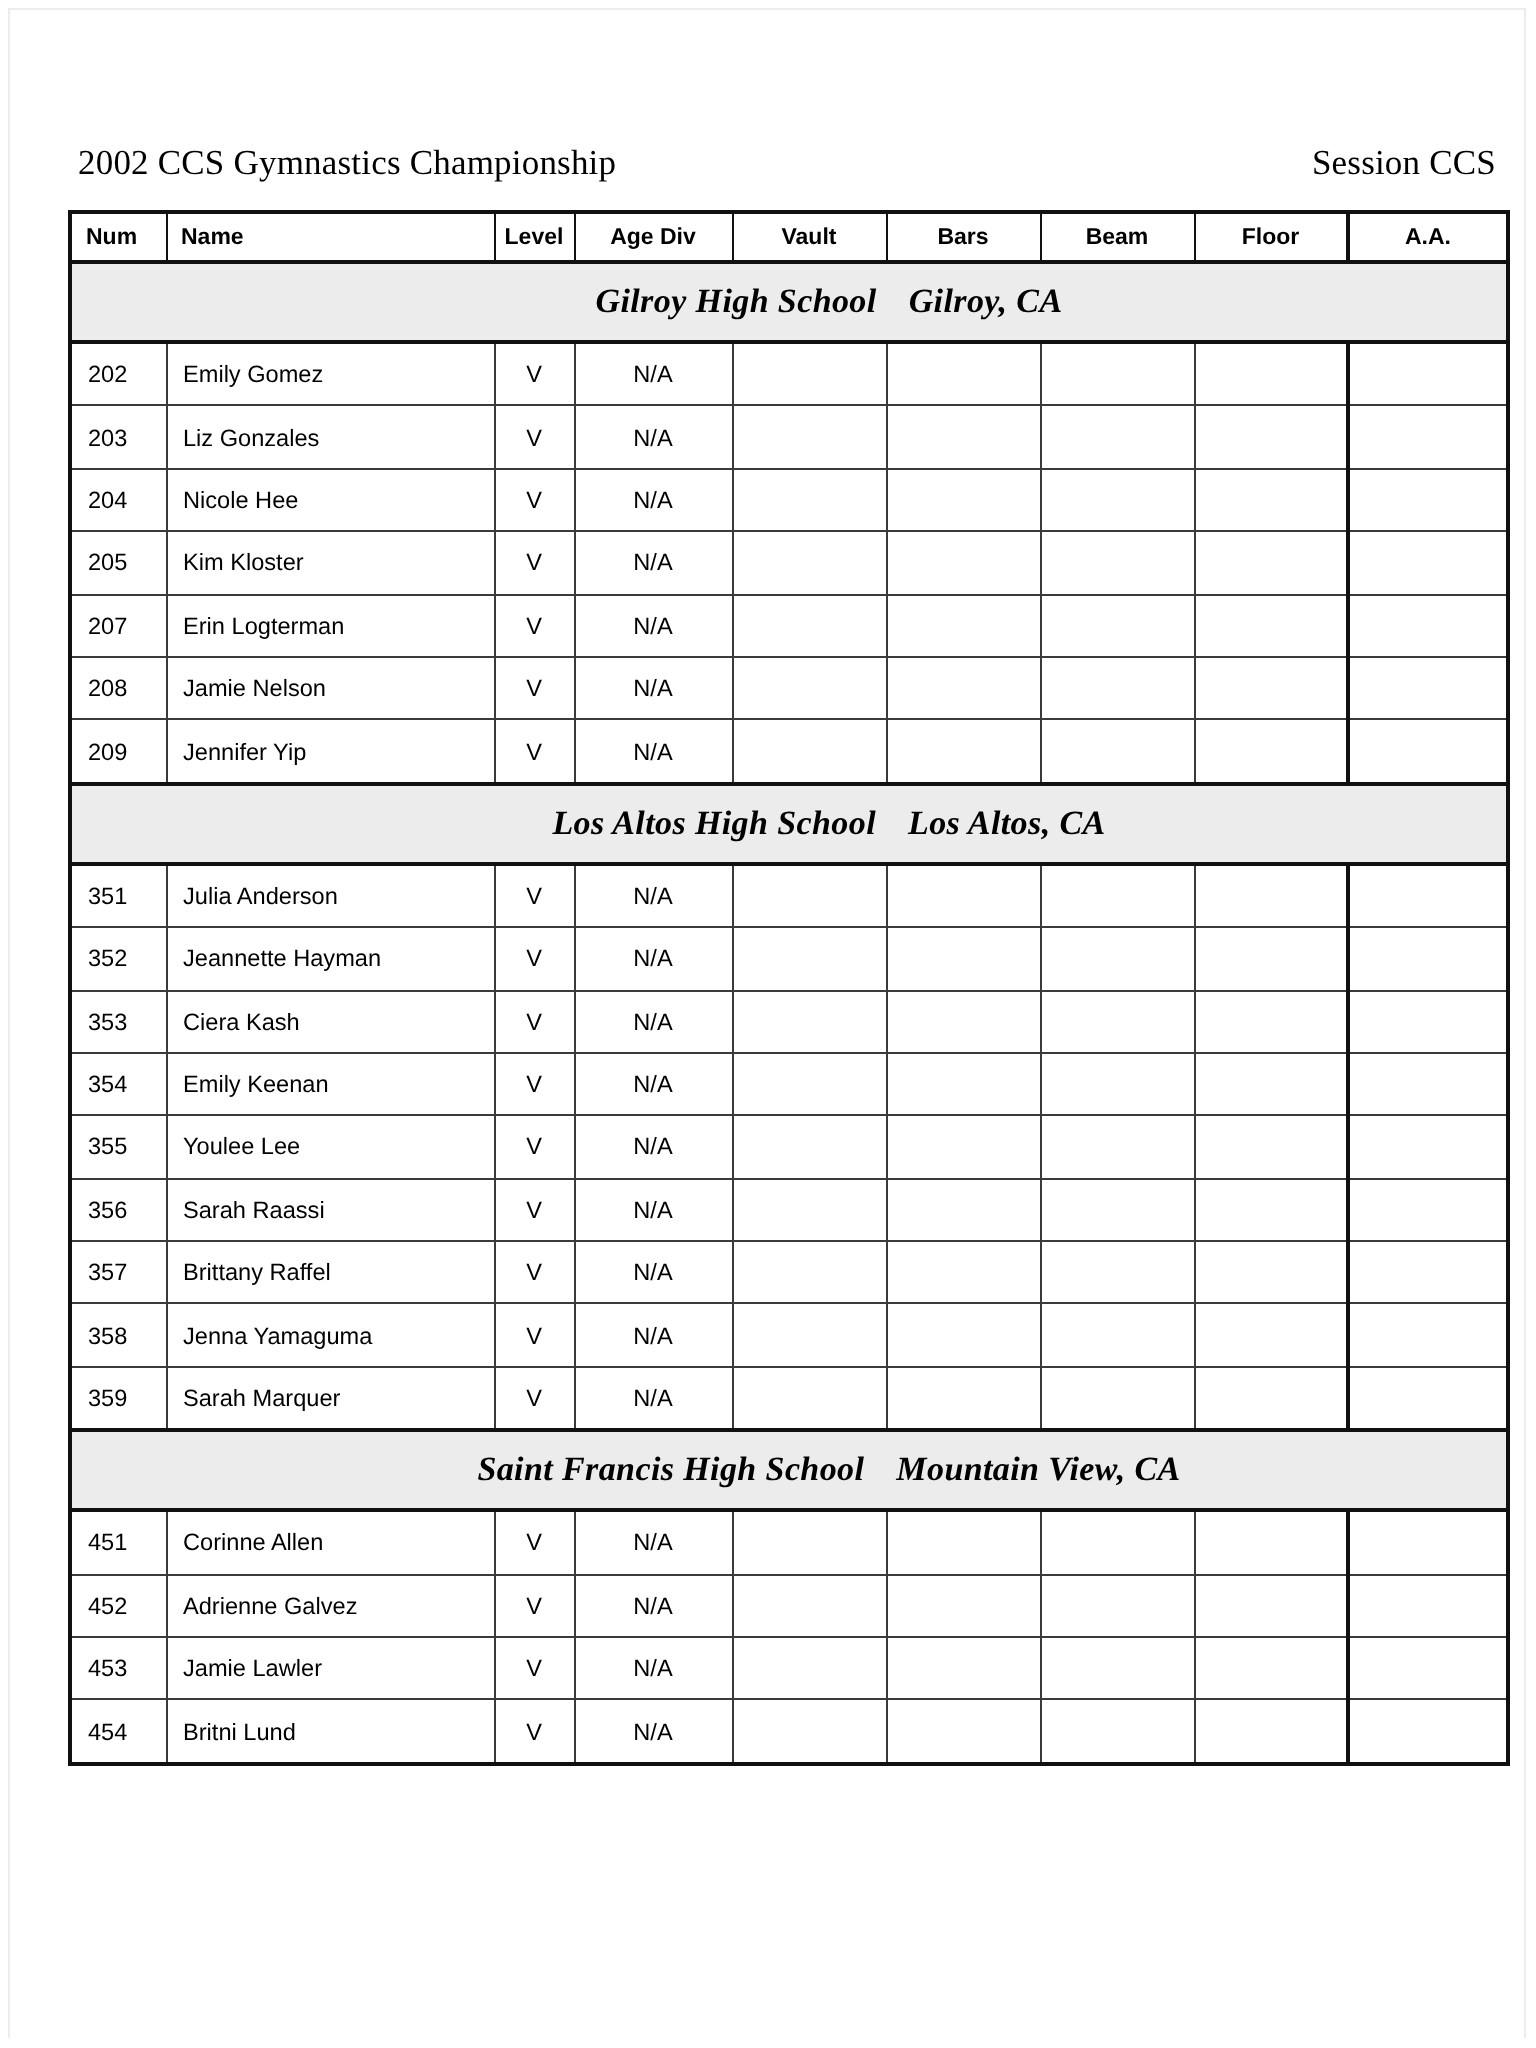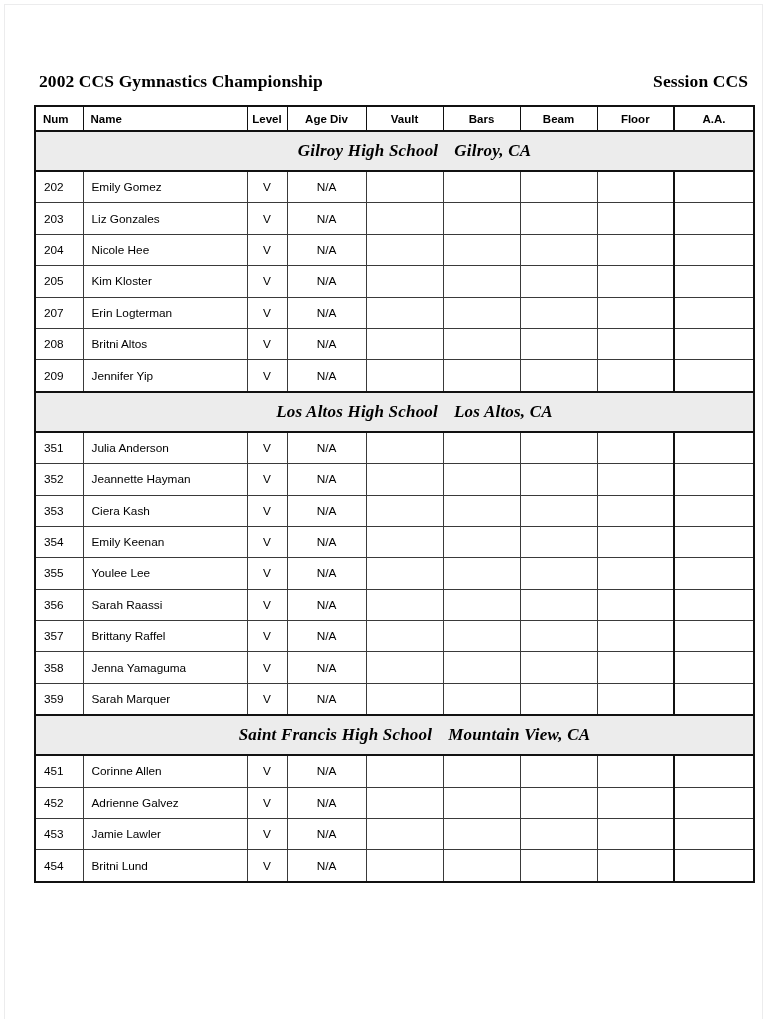--- a/index.html
+++ b/index.html
@@ -33,21 +33,21 @@
     top: 66px;
     width: 716px;
   }
 
   
   .title-row {
     display: flex;
     align-items: baseline;
     justify-content: space-between;
     font-family: "Liberation Serif", serif;
-    font-weight: bold;
+    font-weight: normal;
     font-size: 17.5px;
     letter-spacing: 0.1px;
     padding: 0 2px 0 5px;
     margin-bottom: 13px;
     gap: 16px;
   }
   .title-left { white-space: nowrap; }
   .title-right { white-space: nowrap; margin-left: 38px; }
 
   
@@ -226,21 +226,21 @@
             <td class="ctr">V</td>
             <td class="ctr">N/A</td>
             <td class="ctr"></td>
             <td class="ctr"></td>
             <td class="ctr"></td>
             <td class="ctr"></td>
             <td class="ctr aa-col"></td>
           </tr>
           <tr class="athlete">
             <td class="first num">208</td>
-            <td class="name">Britni Altos</td>
+            <td class="name">Jamie Nelson</td>
             <td class="ctr">V</td>
             <td class="ctr">N/A</td>
             <td class="ctr"></td>
             <td class="ctr"></td>
             <td class="ctr"></td>
             <td class="ctr"></td>
             <td class="ctr aa-col"></td>
           </tr>
           <tr class="athlete last-of-block">
             <td class="first num">209</td>

